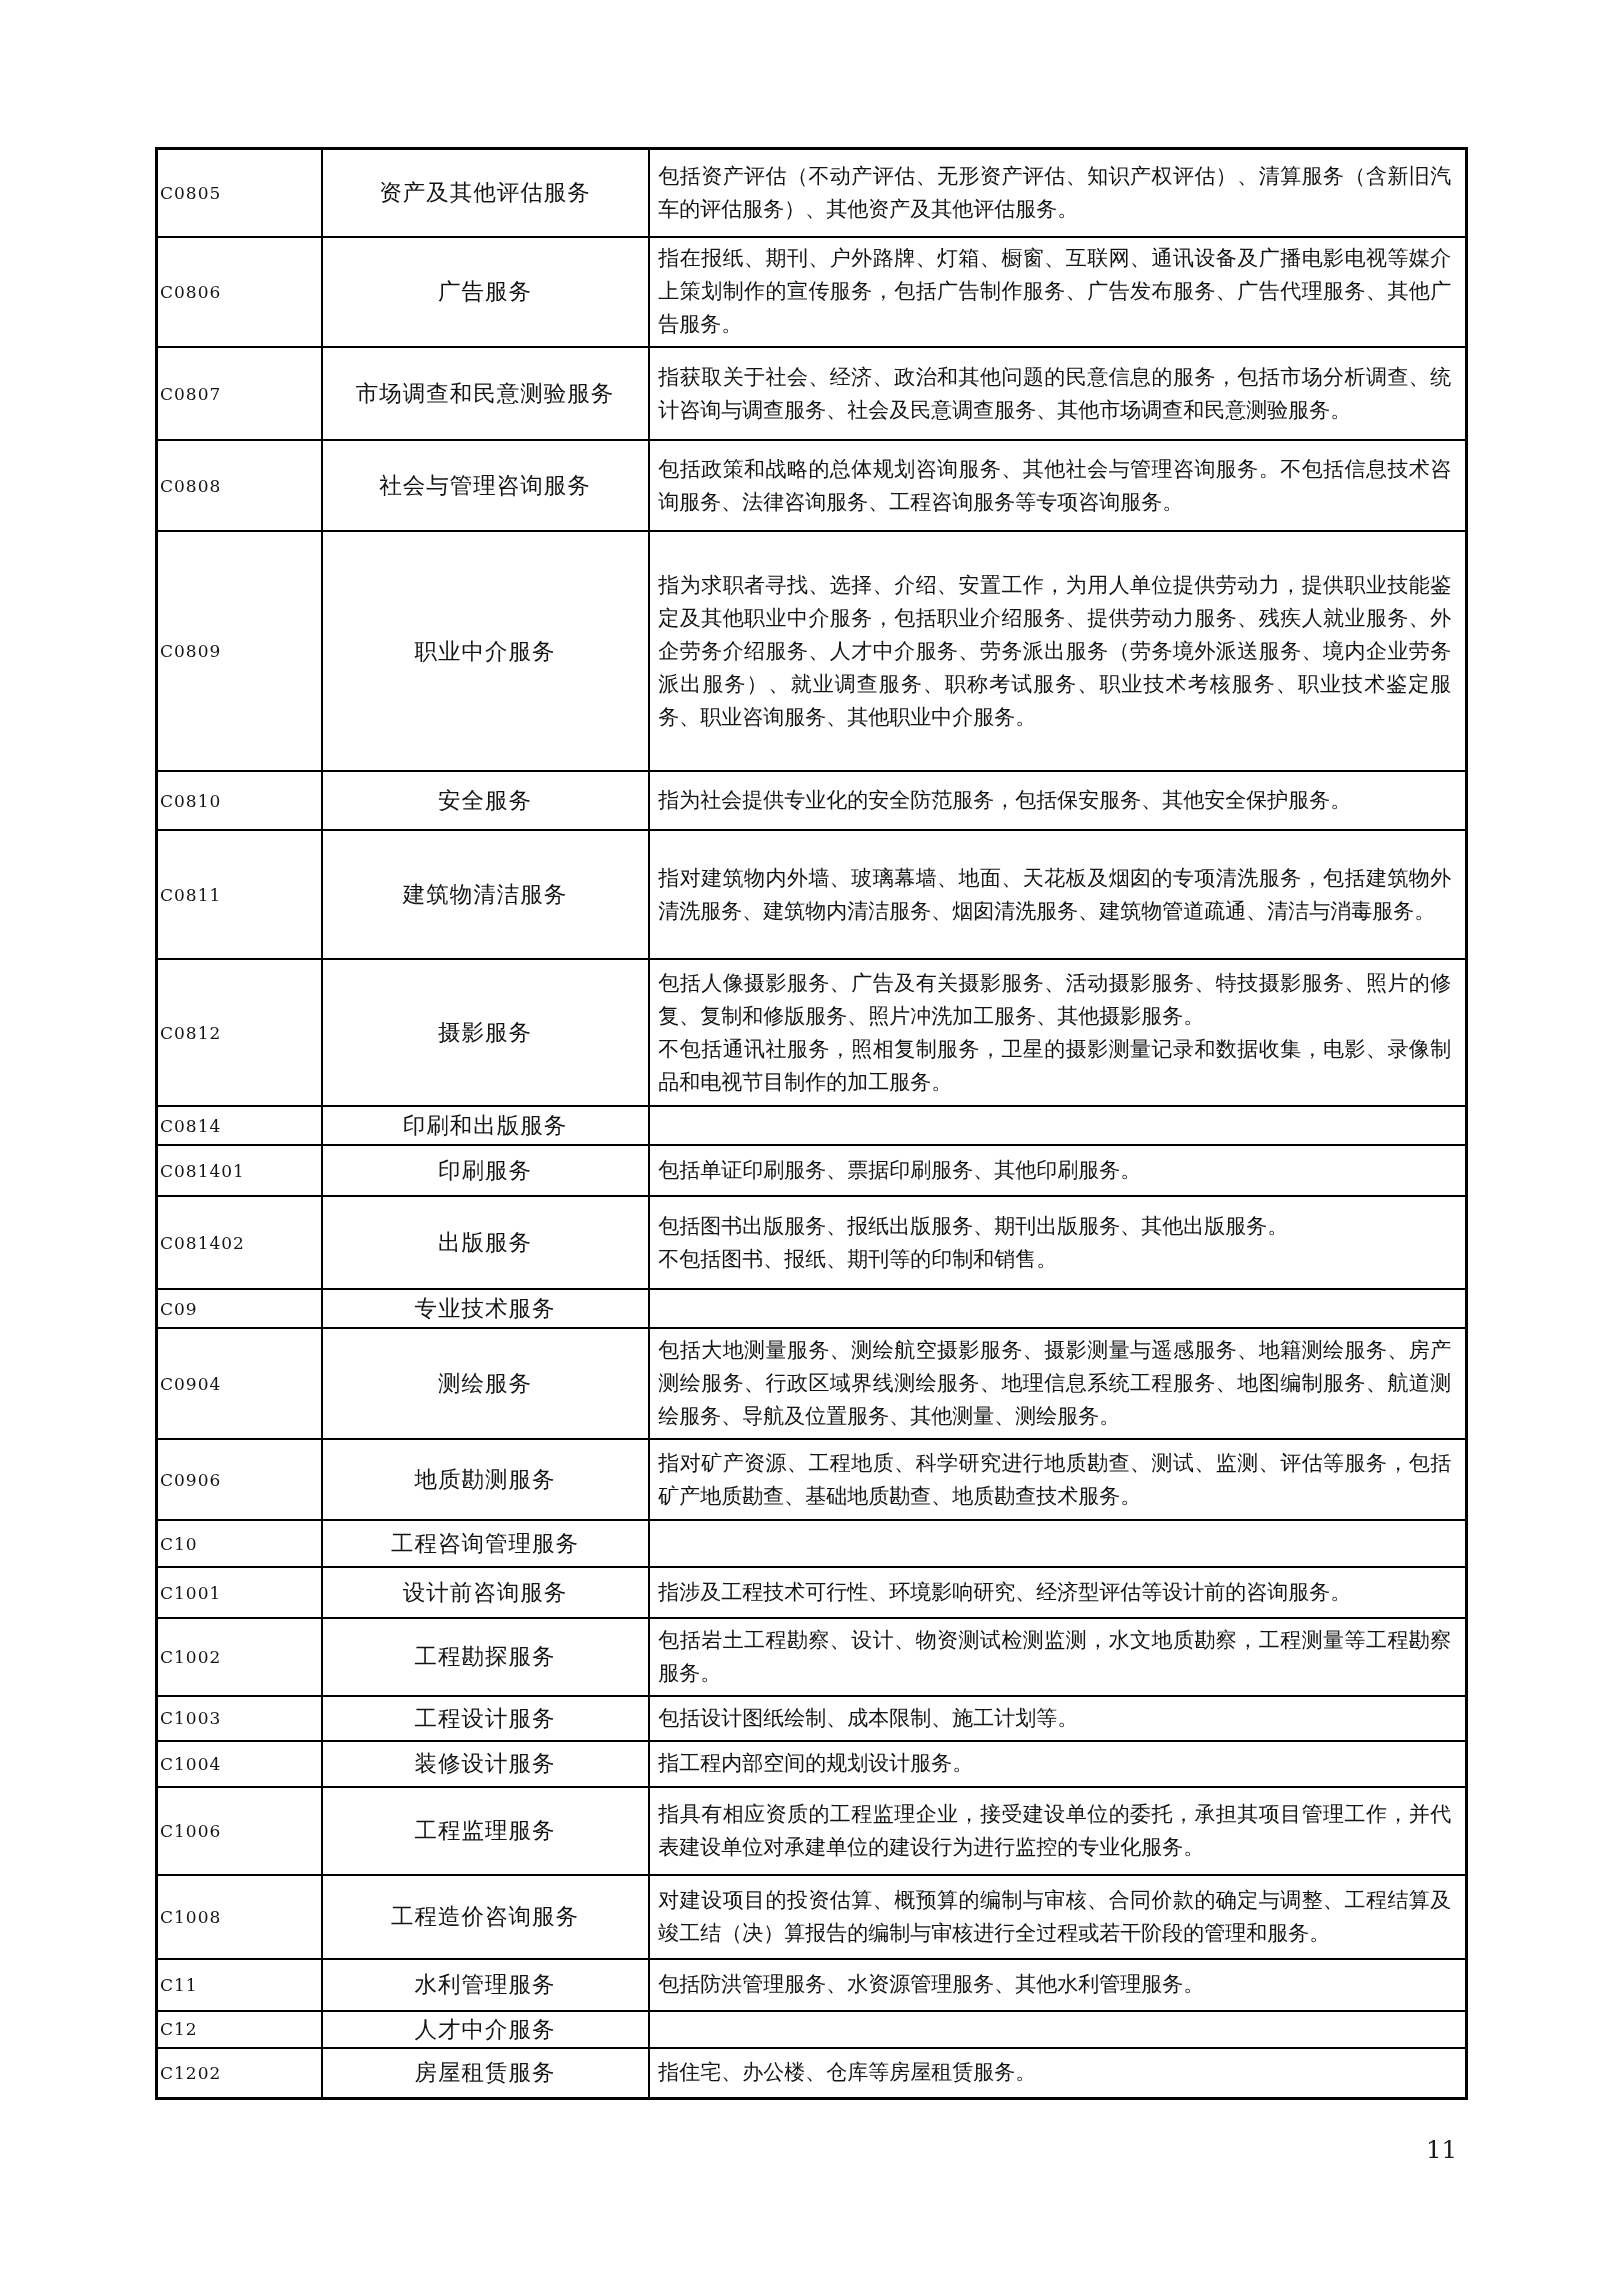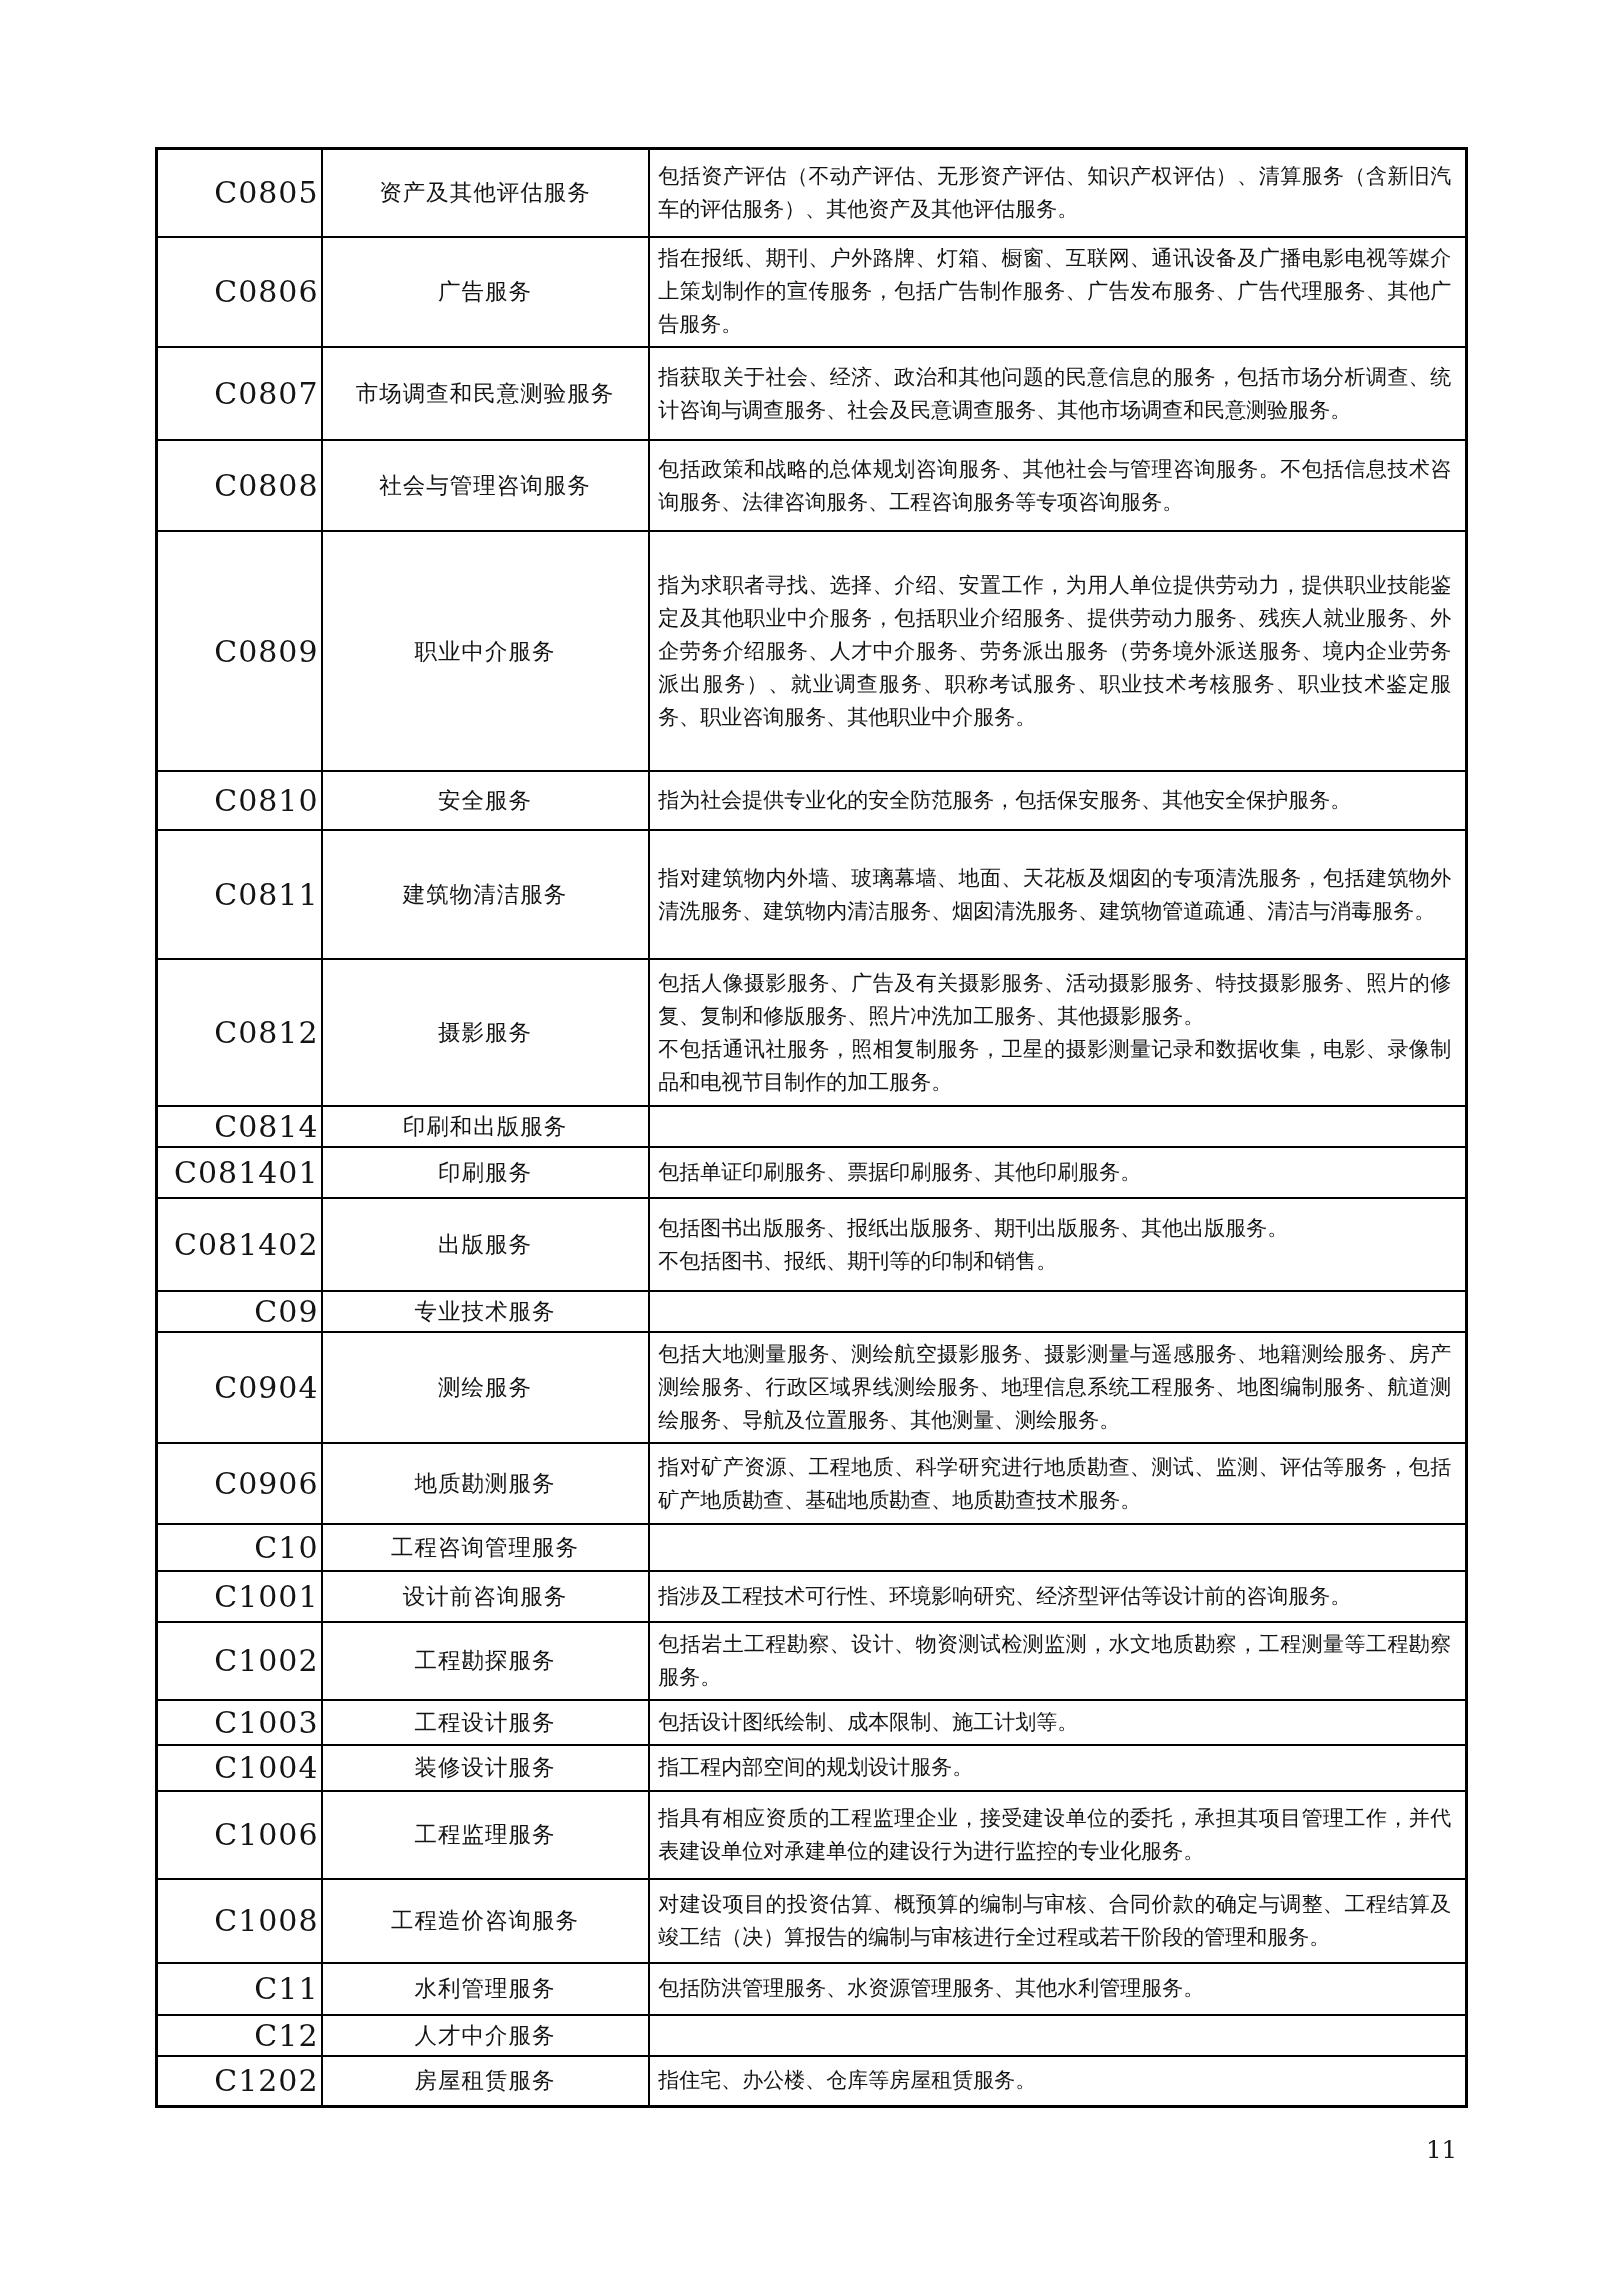--- a/index.html
+++ b/index.html
@@ -28,22 +28,22 @@
   }
   .classification-table td {
     border-left: 2px solid #000;
     border-right: 2px solid #000;
     border-top: 2.9px solid #000;
     border-bottom: 2.9px solid #000;
     vertical-align: middle;
     overflow: hidden;
   }
   td.cell-code {
-    text-align: right;
-    font-size: 30px;
+    text-align: left;
+    font-size: 17px;
     letter-spacing: 1px;
     padding: 2px;
   }
   td.cell-name {
     text-align: center;
     font-size: 22.5px;
     letter-spacing: 1px;
     padding: 2px 5.9px;
   }
   td.cell-desc {

